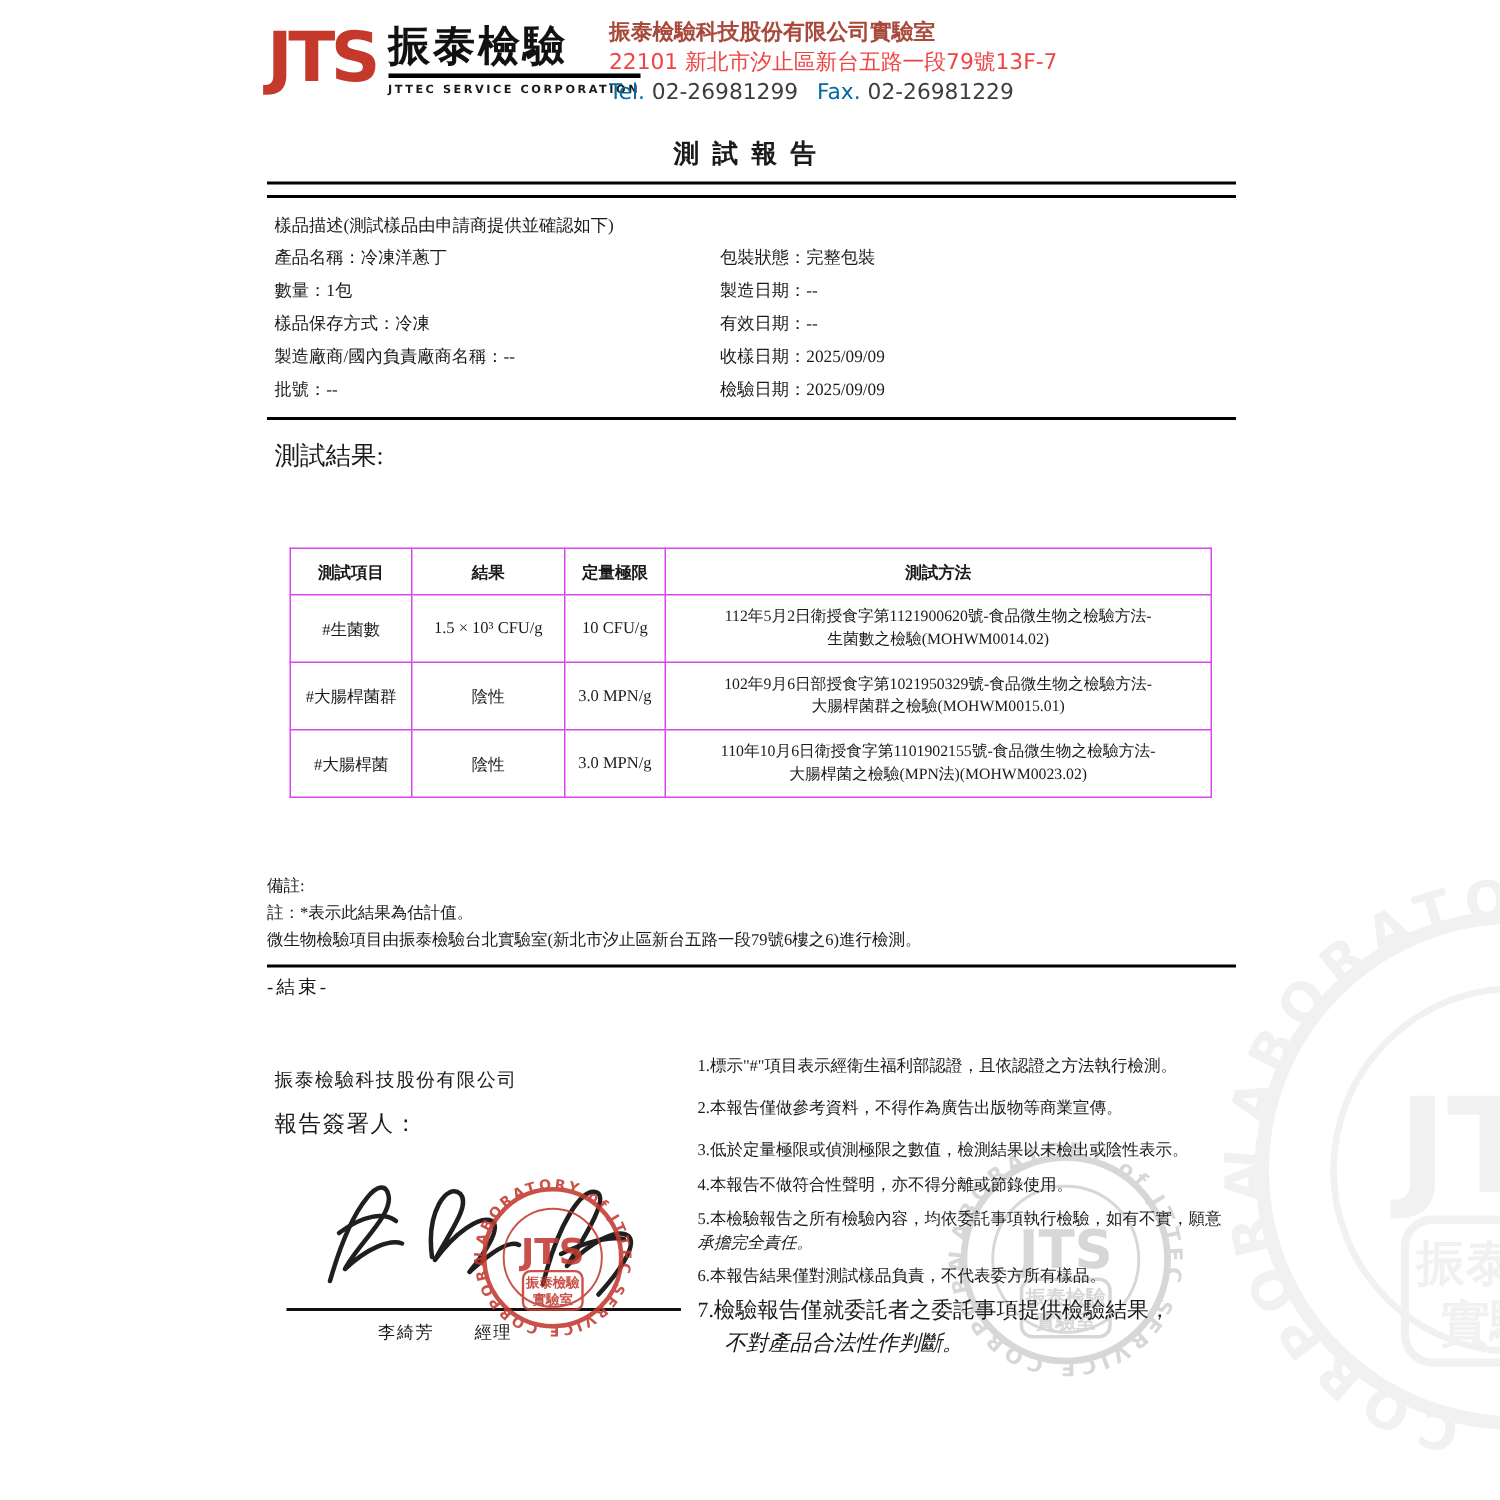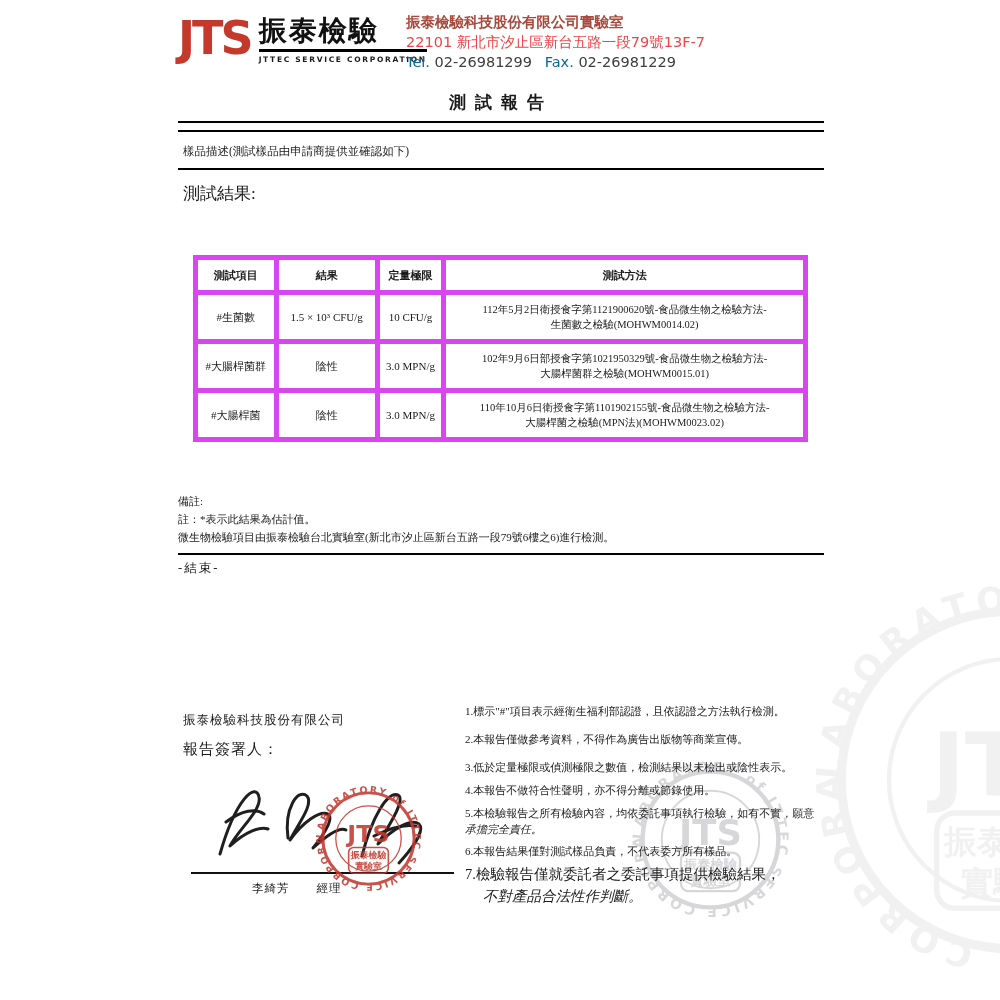--- a/index.html
+++ b/index.html
@@ -35,21 +35,21 @@
   .sample{padding:9px 5px 0 5px;font-size:11.5px;}
   .sample-head{line-height:20px;}
   .sample-cols{display:flex;}
   .sample-colL{width:297px;}
   .sample-cols div{line-height:22px;}
 
   .results-label{font-size:17px;margin:12px 0 0 5px;}
 
   
   table{margin:50px 0 0 15px;width:615px;border-collapse:collapse;text-align:center;font-size:11px;}
-  th,td{border:5px solid #d946ef;padding:1px 2px;margin-top:12px;}
+  th,td{border:1px solid #d946ef;padding:1px 2px;margin-top:12px;}
   table{border:1.5px solid #3a3a3a;}
   th{height:28px;font-weight:600;}
   td{height:42px;}
   .method-cell{font-size:10.5px;line-height:15px;}
 
   
   .remarks{margin-top:50px;font-size:11px;}
   .remarks div{line-height:18px;}
   .end-marker{text-align:left;font-size:12.5px;letter-spacing:2px;margin-top:5px;}
 
@@ -117,20 +117,36 @@
       </div>
     </div>
 
     <div class="title">測試報告</div>
     <hr class="rule">
 
     <hr class="rule">
 
     <div class="sample">
       <div class="sample-head">樣品描述(測試樣品由申請商提供並確認如下)</div>
+      <div class="sample-cols">
+        <div class="sample-colL">
+          <div>產品名稱：冷凍洋蔥丁</div>
+          <div>數量：1包</div>
+          <div>樣品保存方式：冷凍</div>
+          <div>製造廠商/國內負責廠商名稱：--</div>
+          <div>批號：--</div>
+        </div>
+        <div>
+          <div>包裝狀態：完整包裝</div>
+          <div>製造日期：--</div>
+          <div>有效日期：--</div>
+          <div>收樣日期：2025/09/09</div>
+          <div>檢驗日期：2025/09/09</div>
+        </div>
+      </div>
     </div>
     <hr class="rule">
 
     <div class="results-label">測試結果:</div>
 
     <table>
       <colgroup>
           <col style="width:13.2%">
           <col style="width:16.6%">
           <col style="width:10.9%">

